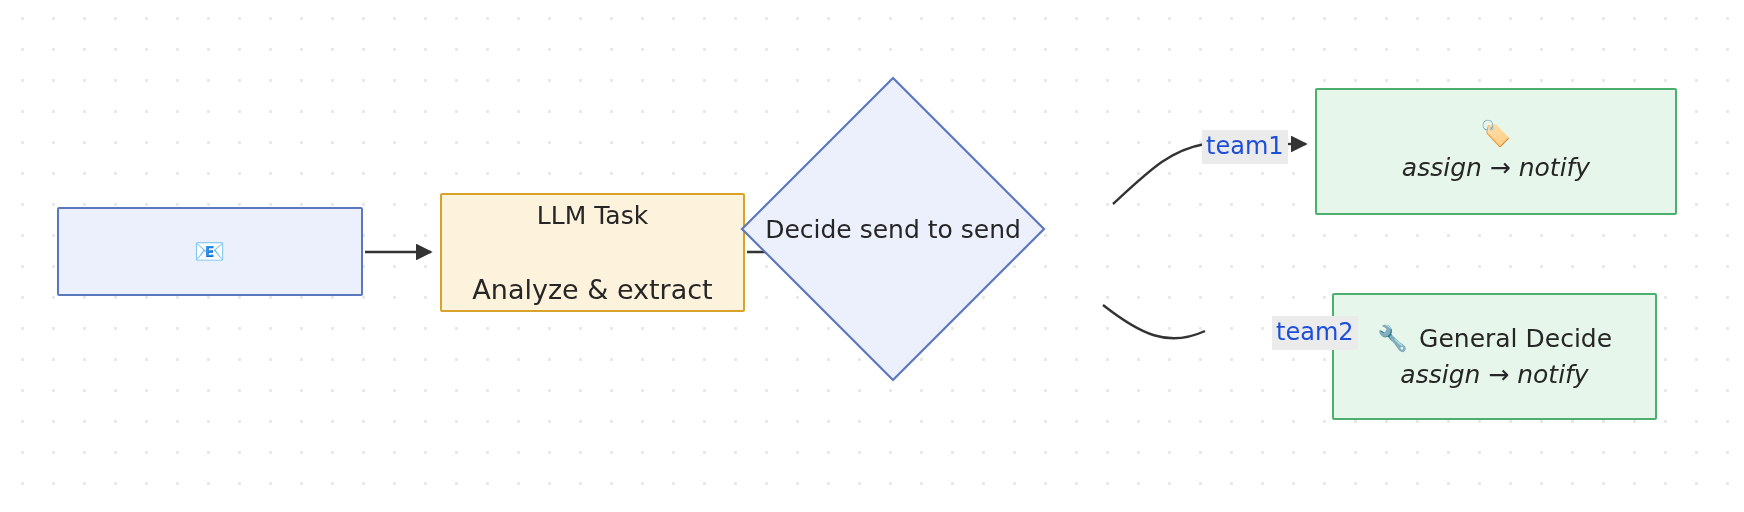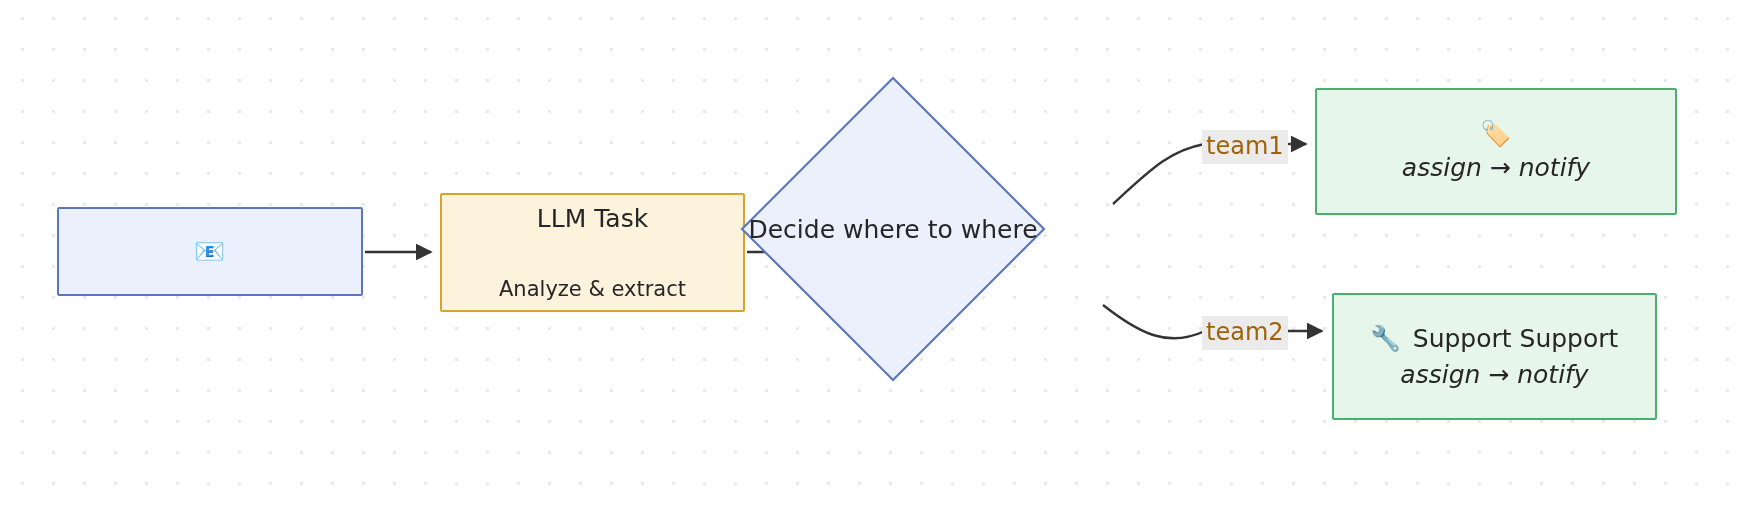--- a/index.html
+++ b/index.html
@@ -56,21 +56,21 @@
   #node-llm-task {
     left: 440px; top: 193px;
     width: 305px; height: 119px;
     background: #fdf3dc;
     border: 2px solid #d9a328;
     border-radius: 2px;
     gap: 8px;
     align-items: center;
   }
   #node-llm-task .l1 { font-size: 25px; }
-  #node-llm-task .l2 { font-size: 21px; margin-top: 36px; }
+  #node-llm-task .l2 { font-size: 27px; margin-top: 36px; }
 
   
   #node-decision {
     left: 740px; top: 76px;
     width: 306px; height: 306px;
     background: transparent;
     border: none;
   }
   #node-decision .diamond-shape {
     position: absolute;
@@ -110,28 +110,28 @@
   .emoji {
     font-family: "DejaVu Sans", sans-serif;
     line-height: 1;
     display: inline-block;
   }
 
   
   .edge-label {
     position: absolute;
     background: #ebebeb;
-    color: #a16207;
+    color: #1d4ed8;
     font-size: 24px;
     line-height: 1;
     padding: 4px 4px 6px 4px;
     white-space: nowrap;
   }
   #edge-label-team1 { left: 1202px; top: 130px; }
-  #edge-label-team2 { left: 1202px; top: 316px; }
+  #edge-label-team2 { left: 1272px; top: 316px; }
 </style>
 </head>
 <body>
 
 <div id="canvas">
 
   <svg class="edges" viewBox="0 0 1744 512" width="1744" height="512" xmlns="http://www.w3.org/2000/svg">
     <defs>
       <marker id="arrow" viewBox="0 0 10 10" refX="9" refY="5" markerWidth="7" markerHeight="7" orient="auto-start-reverse">
         <path d="M 0 0 L 10 5 L 0 10 z" fill="#333333"></path>
@@ -165,34 +165,34 @@
 
   <div class="node" id="node-llm-task">
     <div class="l1">LLM Task</div>
     <div class="l2">Analyze &amp; extract</div>
   </div>
 
   <div class="node" id="node-decision">
     <svg class="diamond-shape" viewBox="0 0 306 306" xmlns="http://www.w3.org/2000/svg">
       <polygon points="153,2 304,153 153,304 2,153" fill="#eceffc" stroke="#5b77bd" stroke-width="2.2"></polygon>
     </svg>
-    <div class="dlabel">Decide where to where</div>
+    <div class="dlabel">Decide send to send</div>
   </div>
 
   <div class="node node-green" id="node-certificate-support">
     <div class="l1">
       <span class="emoji">🏷️</span>
     </div>
     <div class="l2">assign → notify</div>
   </div>
 
   <div class="node node-green" id="node-general-support">
     <div class="l1">
       <span class="emoji">🔧</span>
-      <span>Support Support</span>
+      <span>General Decide</span>
     </div>
     <div class="l2">assign → notify</div>
   </div>
 
   <div class="edge-label" id="edge-label-team1">team1</div>
   <div class="edge-label" id="edge-label-team2">team2</div>
 
 </div>
 
 </body></html>

